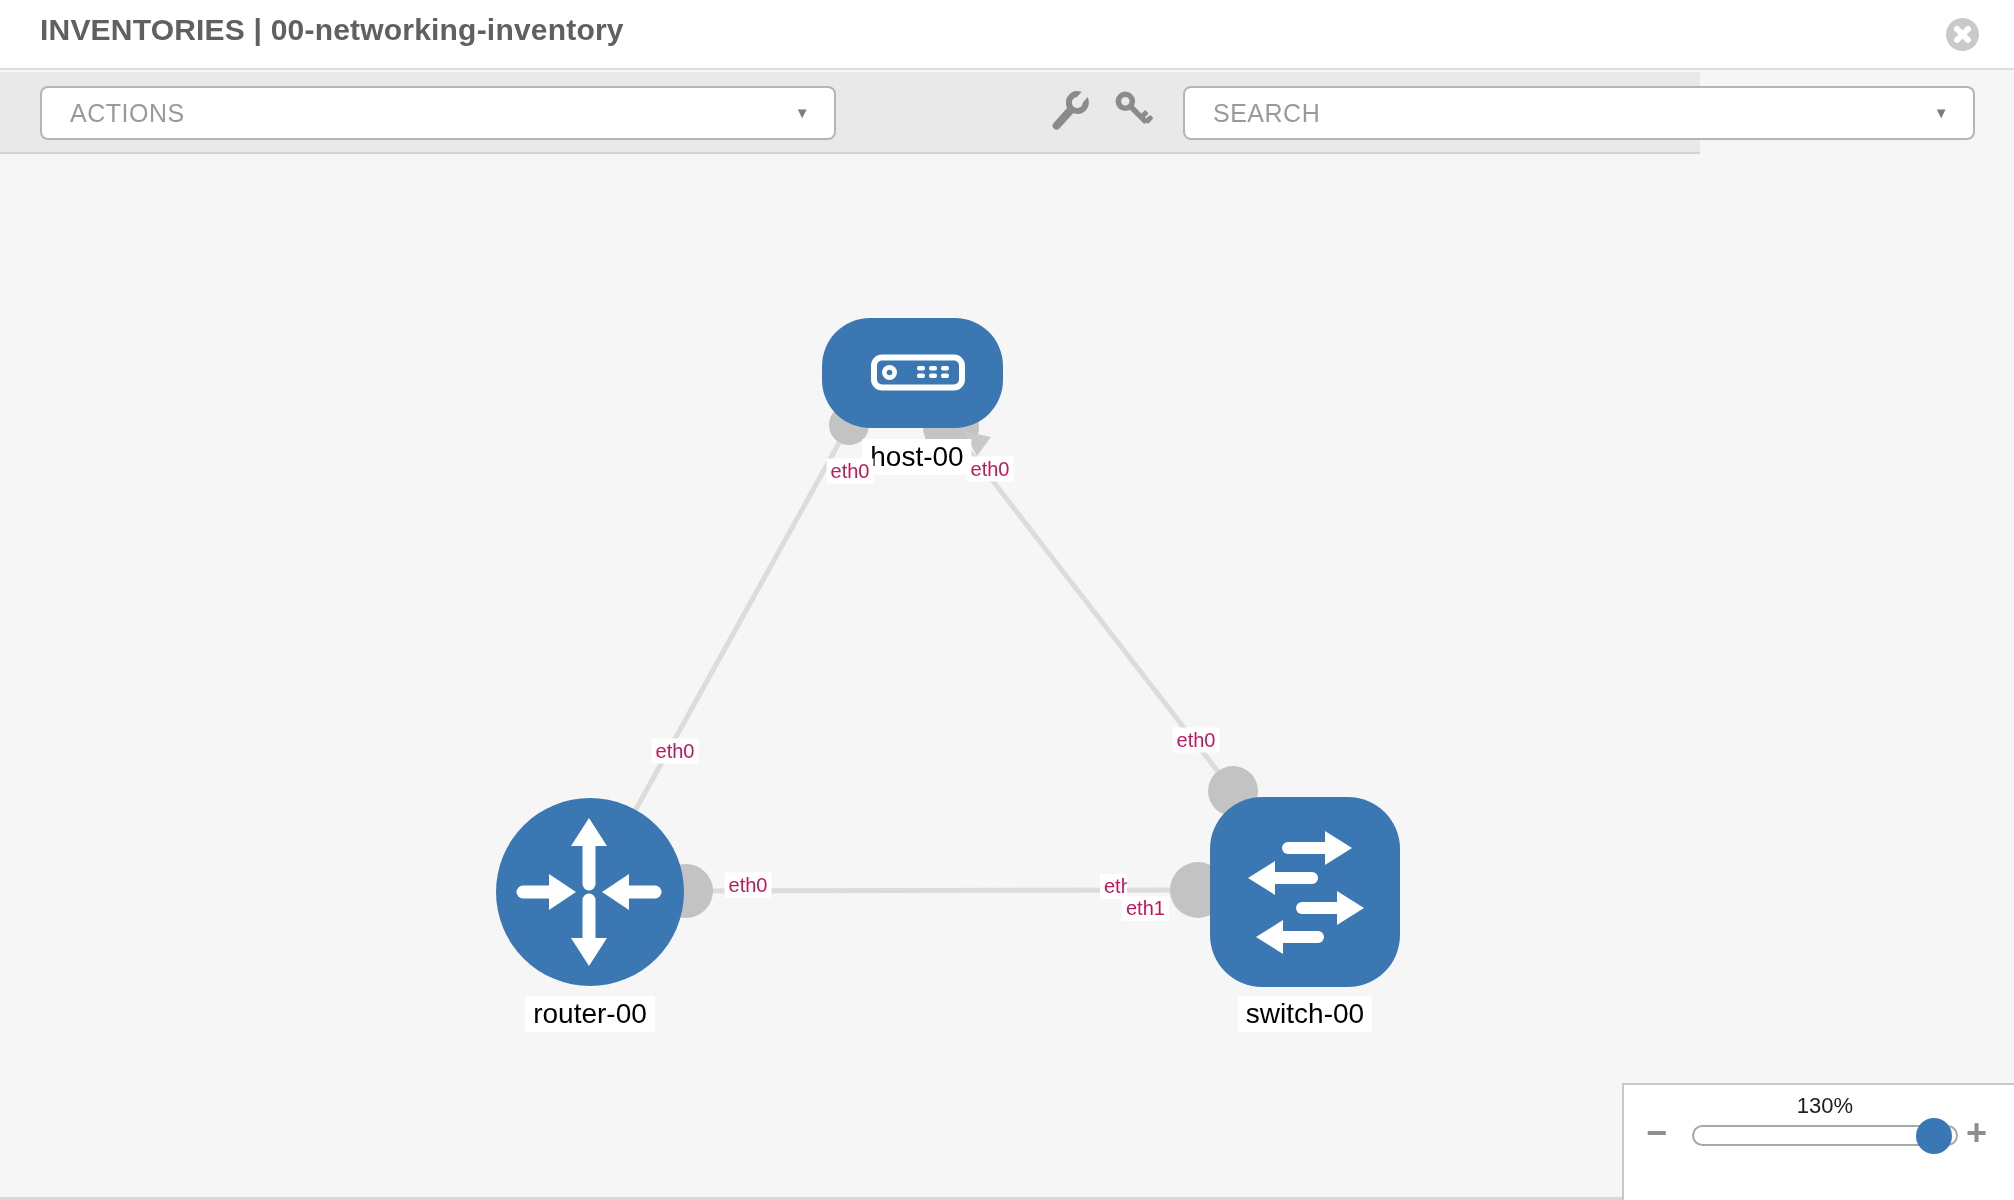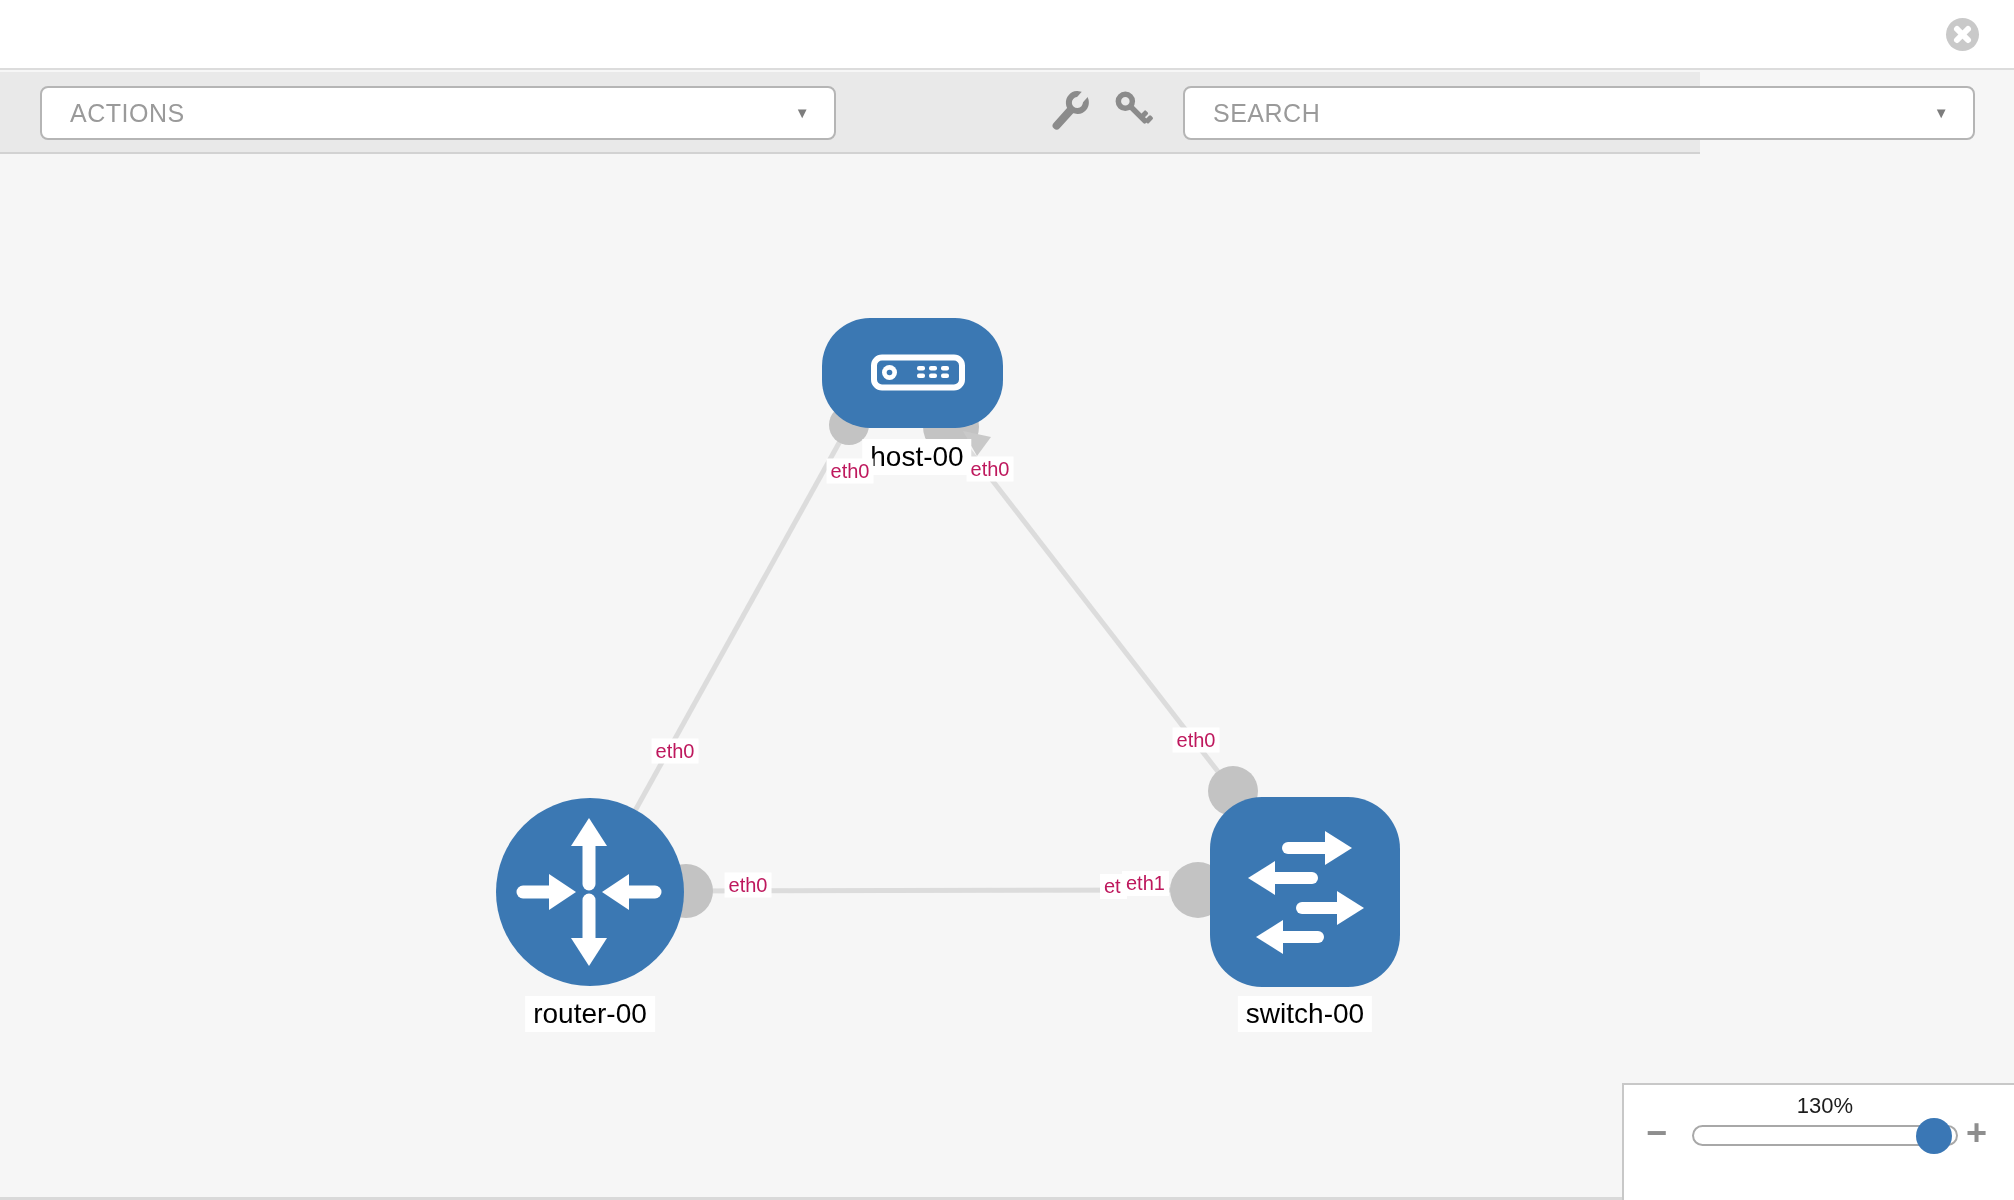--- a/index.html
+++ b/index.html
@@ -79,20 +79,21 @@
     position:absolute;left:222px;top:-9px;width:36px;height:36px;border-radius:50%;
     background:#3a77b5;cursor:grab;
   }
 </style>
 </head>
 <body>
 
 <div class="app">
 
   <div class="header">
+    <div class="header-title">INVENTORIES | 00-networking-inventory</div>
     <div class="close-btn">
       <svg width="33" height="33" viewBox="0 0 33 33">
         <line x1="11" y1="11" x2="22" y2="22" stroke="#ffffff" stroke-width="6" stroke-linecap="round"></line>
         <line x1="22" y1="11" x2="11" y2="22" stroke="#ffffff" stroke-width="6" stroke-linecap="round"></line>
       </svg>
     </div>
   </div>
 
   <div class="toolbar">
     <div class="select-box actions-box">
@@ -189,21 +190,21 @@
   <div class="chip node-label" style="left:917px;top:457px;">host-00</div>
   <div class="chip node-label" style="left:590px;top:1014px;">router-00</div>
   <div class="chip node-label" style="left:1305px;top:1014px;">switch-00</div>
 
   <div class="chip if-label" style="left:850px;top:471px;">eth0</div>
   <div class="chip if-label" style="left:675px;top:751px;">eth0</div>
   <div class="chip if-label" style="left:990px;top:469px;">eth0</div>
   <div class="chip if-label" style="left:1196px;top:740px;">eth0</div>
   <div class="chip if-label" style="left:748px;top:885px;">eth0</div>
   <div class="chip if-label-fixed if-behind" style="left:1100px;top:874px;">eth0</div>
-  <div class="chip if-label-fixed if-front" style="left:1122px;top:871px;">eth1</div>
+  <div class="chip if-label-fixed if-front" style="left:1122px;top:896px;">eth1</div>
 
   <div class="zoom-panel">
     <div class="zoom-level">130%</div>
     <div class="zoom-minus">−</div>
     <div class="zoom-track">
       <div class="zoom-thumb"></div>
     </div>
     <div class="zoom-plus">+</div>
   </div>
 

